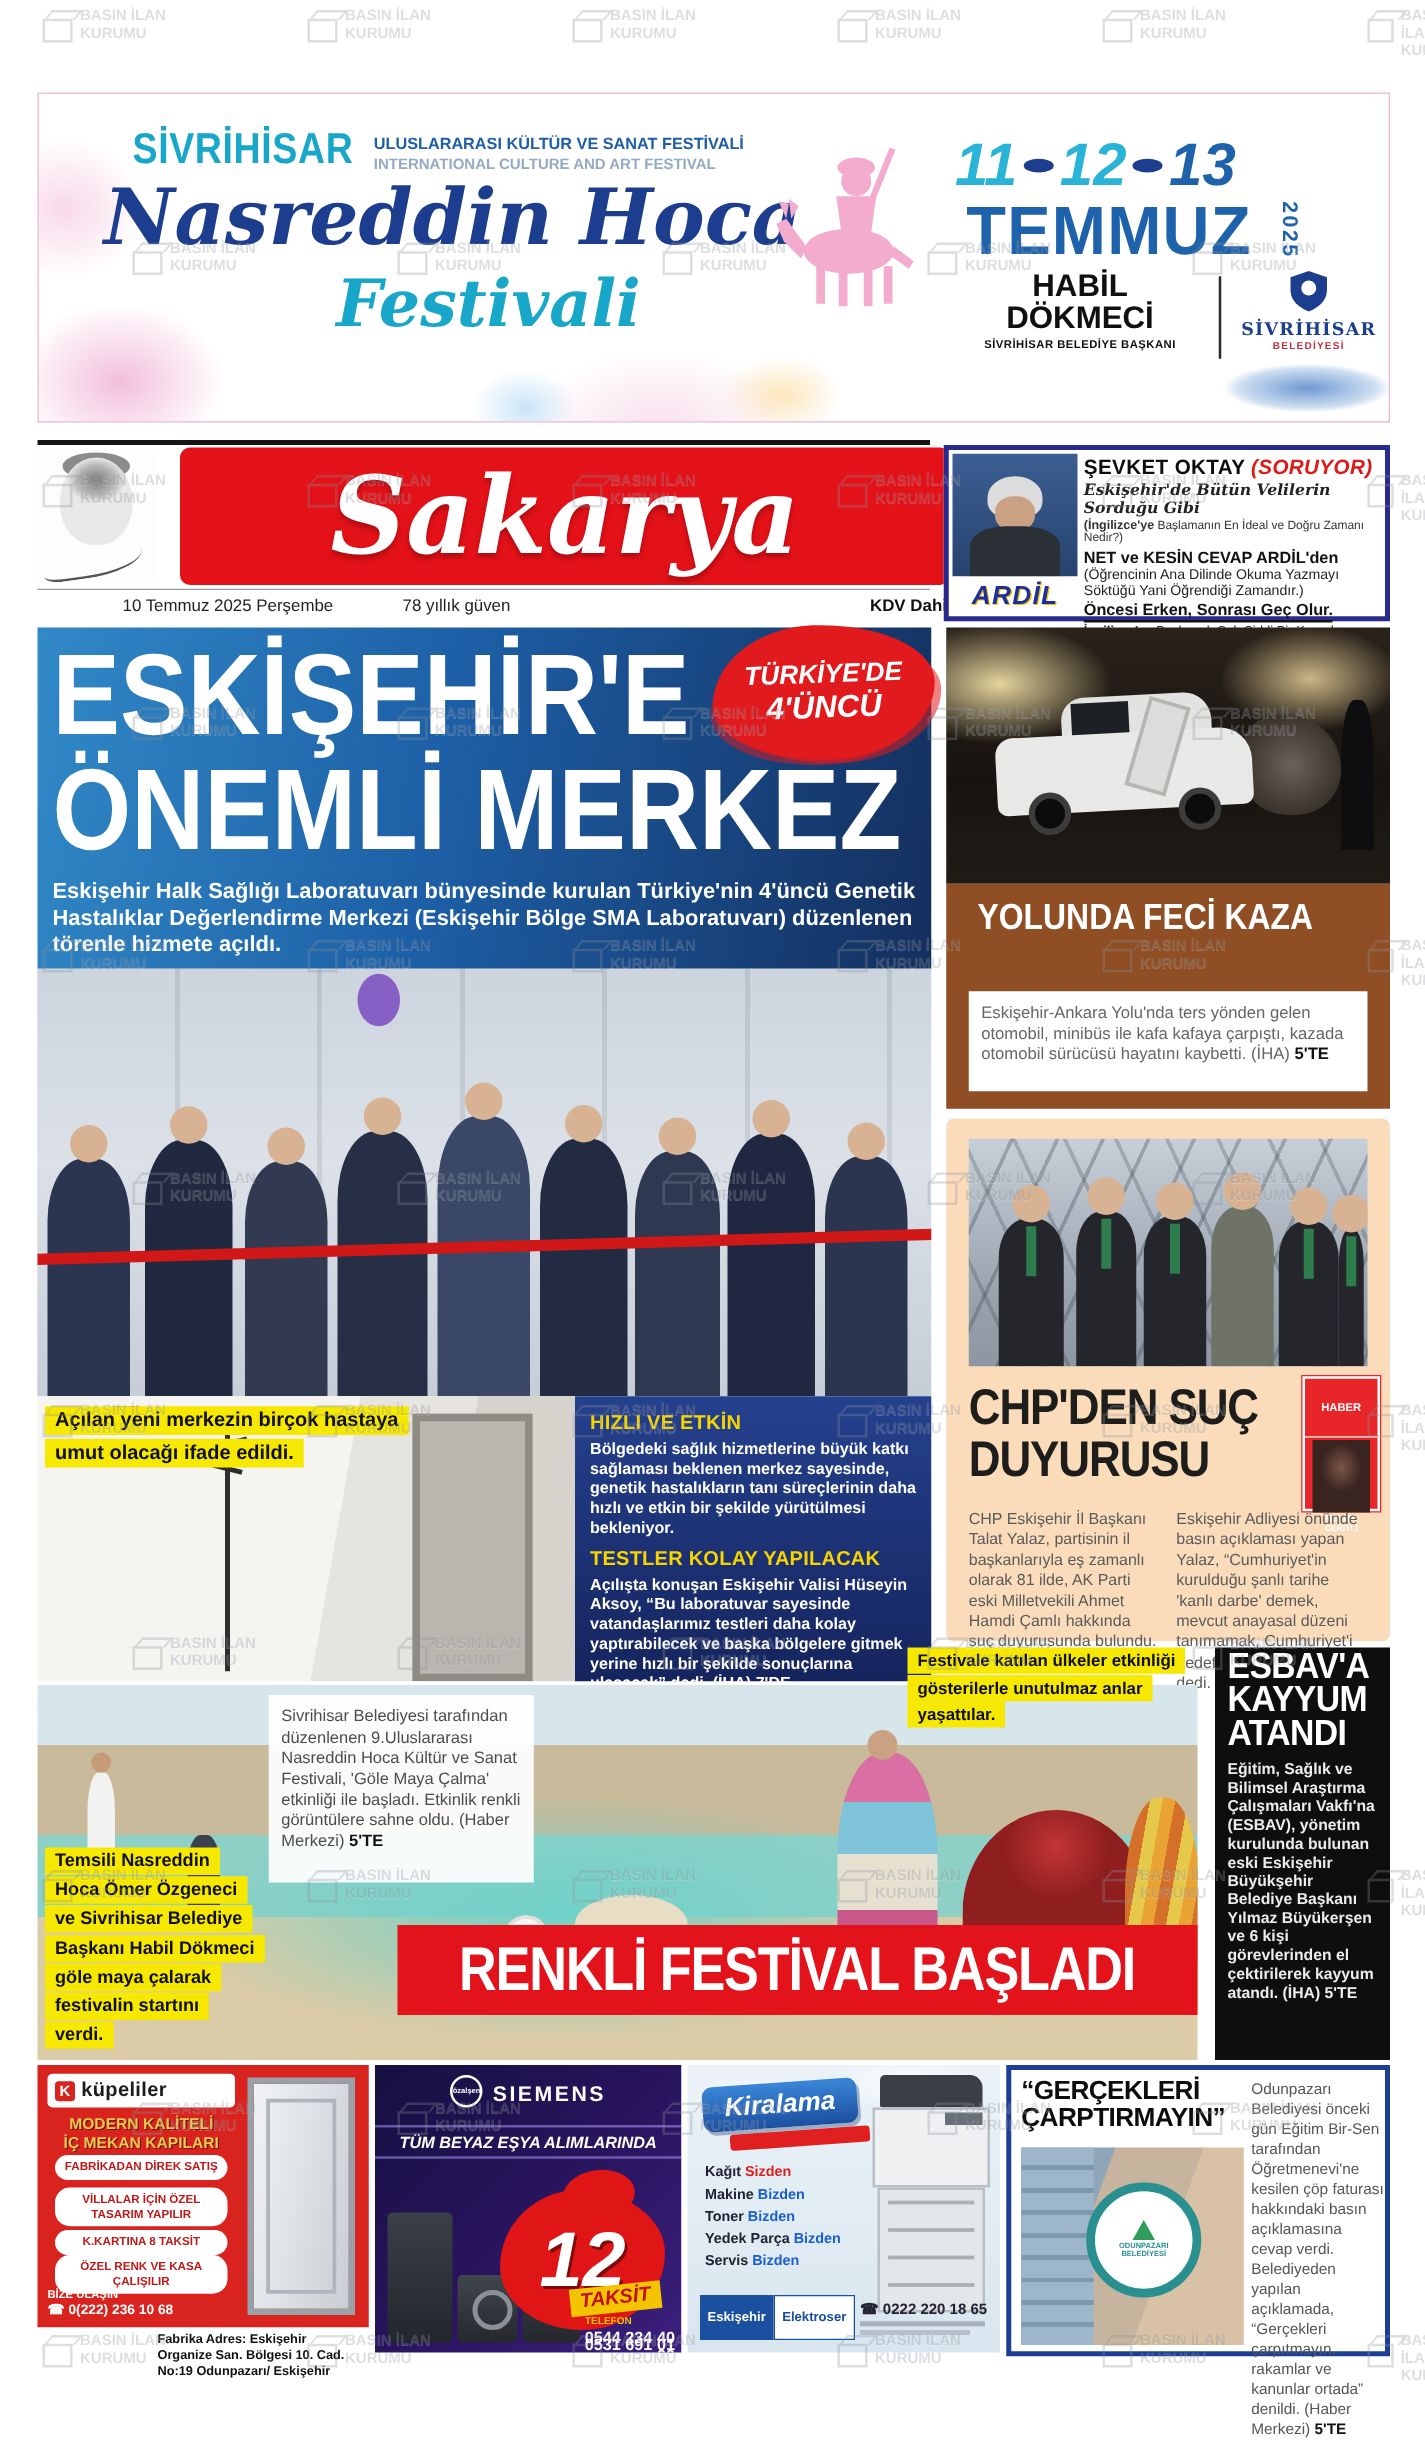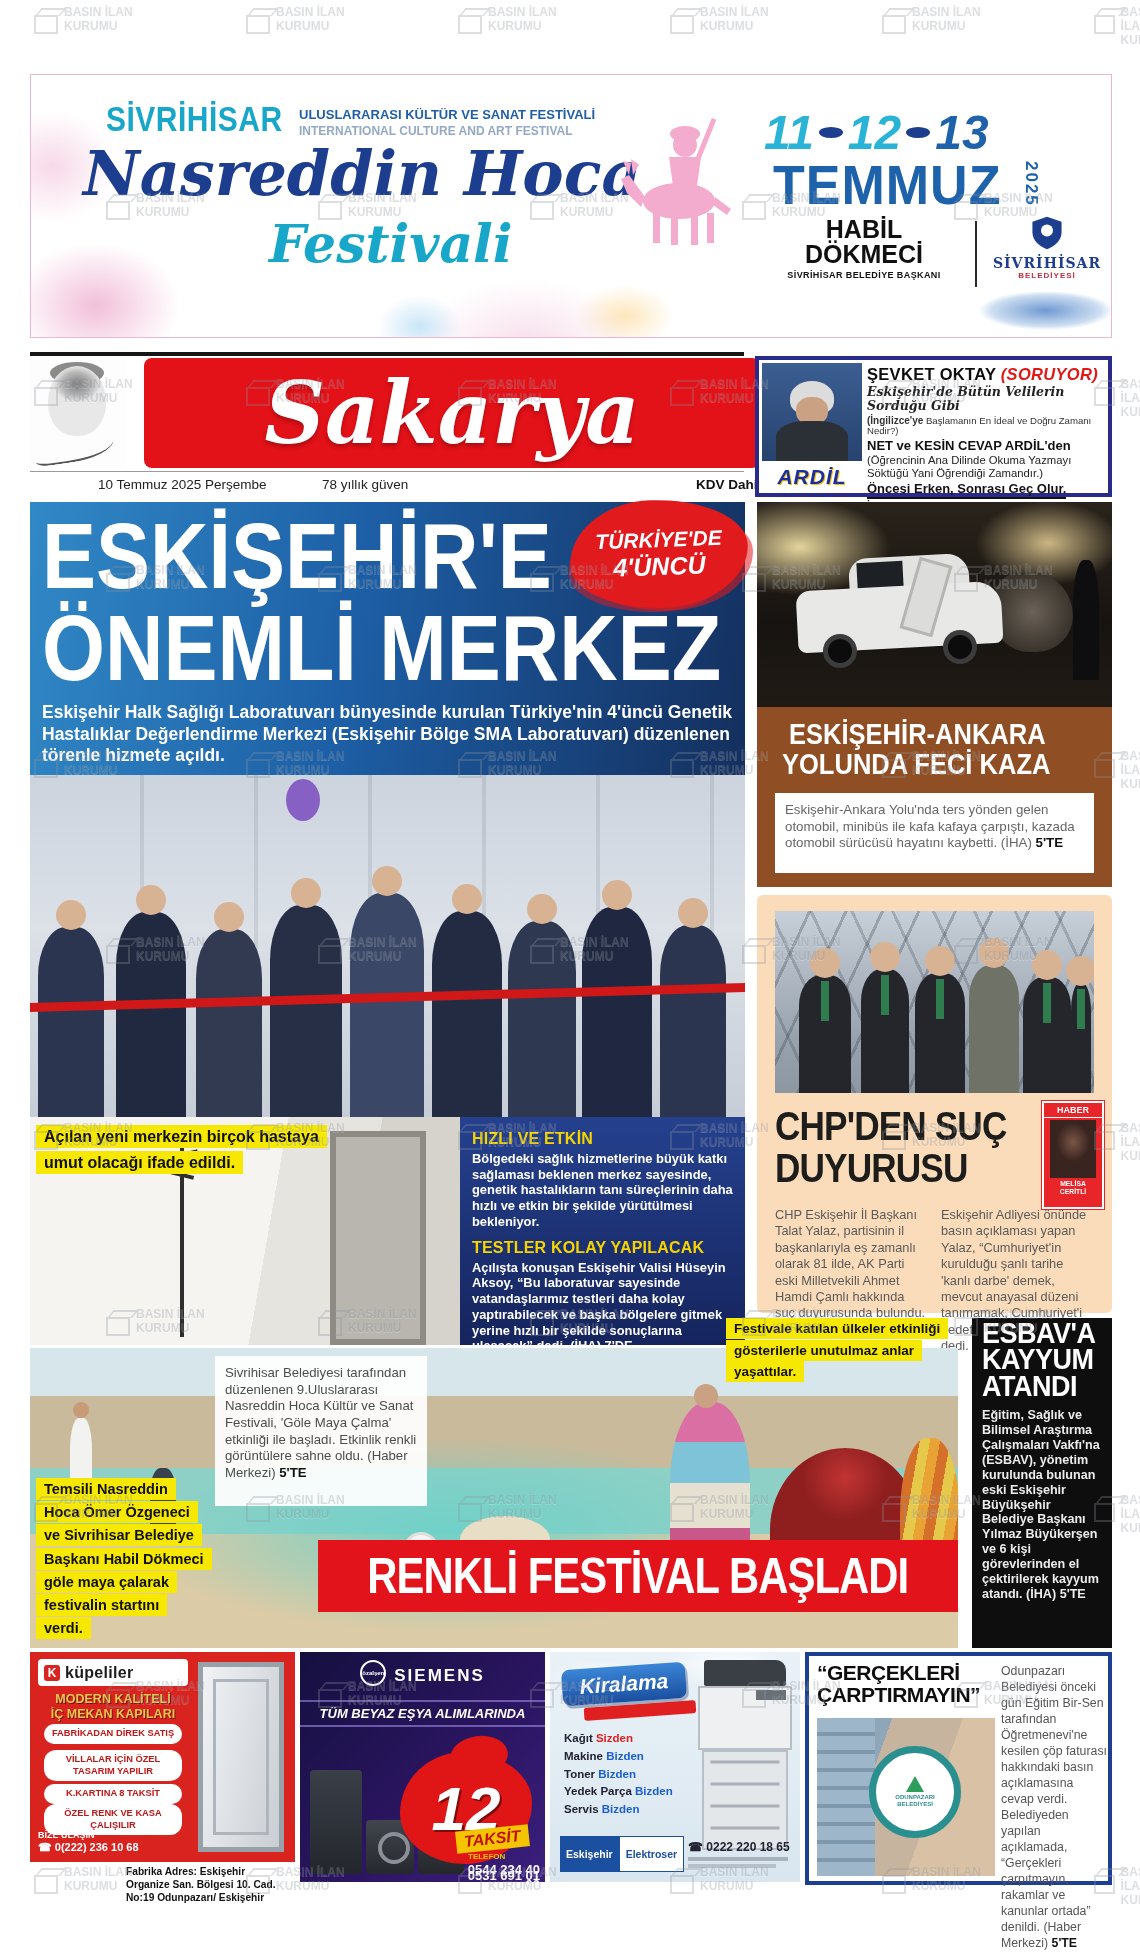--- a/index.html
+++ b/index.html
@@ -157,21 +157,21 @@
       repeating-linear-gradient(115deg,transparent 0 30px, rgba(55,65,75,.30) 30px 33px),
       repeating-linear-gradient(65deg,transparent 0 34px, rgba(55,65,75,.25) 34px 37px),
       linear-gradient(#c7cfd8,#98a2ad 70%,#8d97a2);}
   .law{--c:#24262b;}
   .law::after{content:"";position:absolute;top:6px;left:50%;transform:translateX(-50%);width:8px;height:40px;background:#2f7d4f;}
   .chp-h{color:#1d1d1b;font-weight:900;line-height:.95;letter-spacing:-1px;}
   .chp-h1{left:18px;top:212px;font-size:40px;}
   .chp-h2{left:18px;top:254px;font-size:40px;}
   #haber-card{left:285px;top:206px;width:58px;height:104px;background:#e8262a;border:2px solid #fff;
     box-shadow:0 0 0 1px #e8262a;text-align:center;color:#fff;}
-  #haber-card .hl{font-size:9px;font-weight:900;border-bottom:1px solid #fff;padding:2px 0;}
+  #haber-card .hl{font-size:9px;font-weight:900;border-bottom:1px solid #fff;padding:18px 0;}
   #haber-card .hp{margin:2px auto;width:46px;height:58px;background:radial-gradient(22px 26px at 50% 38%, #7a5648, #3a2420 75%);}
   #haber-card .hn{font-size:6.8px;font-weight:900;line-height:1.15;}
   .chp-col{top:312px;width:152px;font-size:12.8px;color:#5a5a5a;line-height:1.28;}
   .chp-col1{left:18px;} .chp-col2{left:184px;}
 
   
   #fest-photo{left:30px;top:1348px;width:928px;height:300px;overflow:hidden;
     background:
       radial-gradient(420px 130px at 45% 62%, rgba(110,209,200,.95), rgba(110,209,200,0) 75%),
       linear-gradient(#d7e6ea 0 16%, #c9ba9b 16% 40%, #8fd0c6 40% 62%, #dbcba6 62% 100%);}
@@ -403,21 +403,20 @@
     <div class="abs car-roof"></div>
     <div class="abs car-win"></div>
     <div class="abs car-body"></div>
     <div class="abs car-door"></div>
     <div class="abs car-wheel" style="left:66px;top:132px;"></div>
     <div class="abs car-wheel" style="left:186px;top:128px;"></div>
     <div class="abs crash-person"></div>
   </div>
   <div id="kaza-box" class="abs">
     <div class="abs kaza-h">
-      <div class="l1"><span class="cond">ESKİŞEHİR-ANKARA</span></div>
       <div class="l2"><span class="cond">YOLUNDA FECİ KAZA</span></div>
     </div>
     <div class="abs kaza-body"><span>Eskişehir-Ankara Yolu'nda ters yönden gelen otomobil, minibüs ile kafa kafaya çarpıştı, kazada otomobil sürücüsü hayatını kaybetti. (İHA) </span><span class="pref">5'TE</span></div>
   </div>
 
   <div id="chp-box" class="abs">
     <div id="chp-photo" class="abs">
       <div class="sil law" style="left:24px;width:52px;height:118px;"></div>
       <div class="sil law" style="left:86px;width:48px;height:124px;"></div>
       <div class="sil law" style="left:140px;width:50px;height:120px;"></div>

